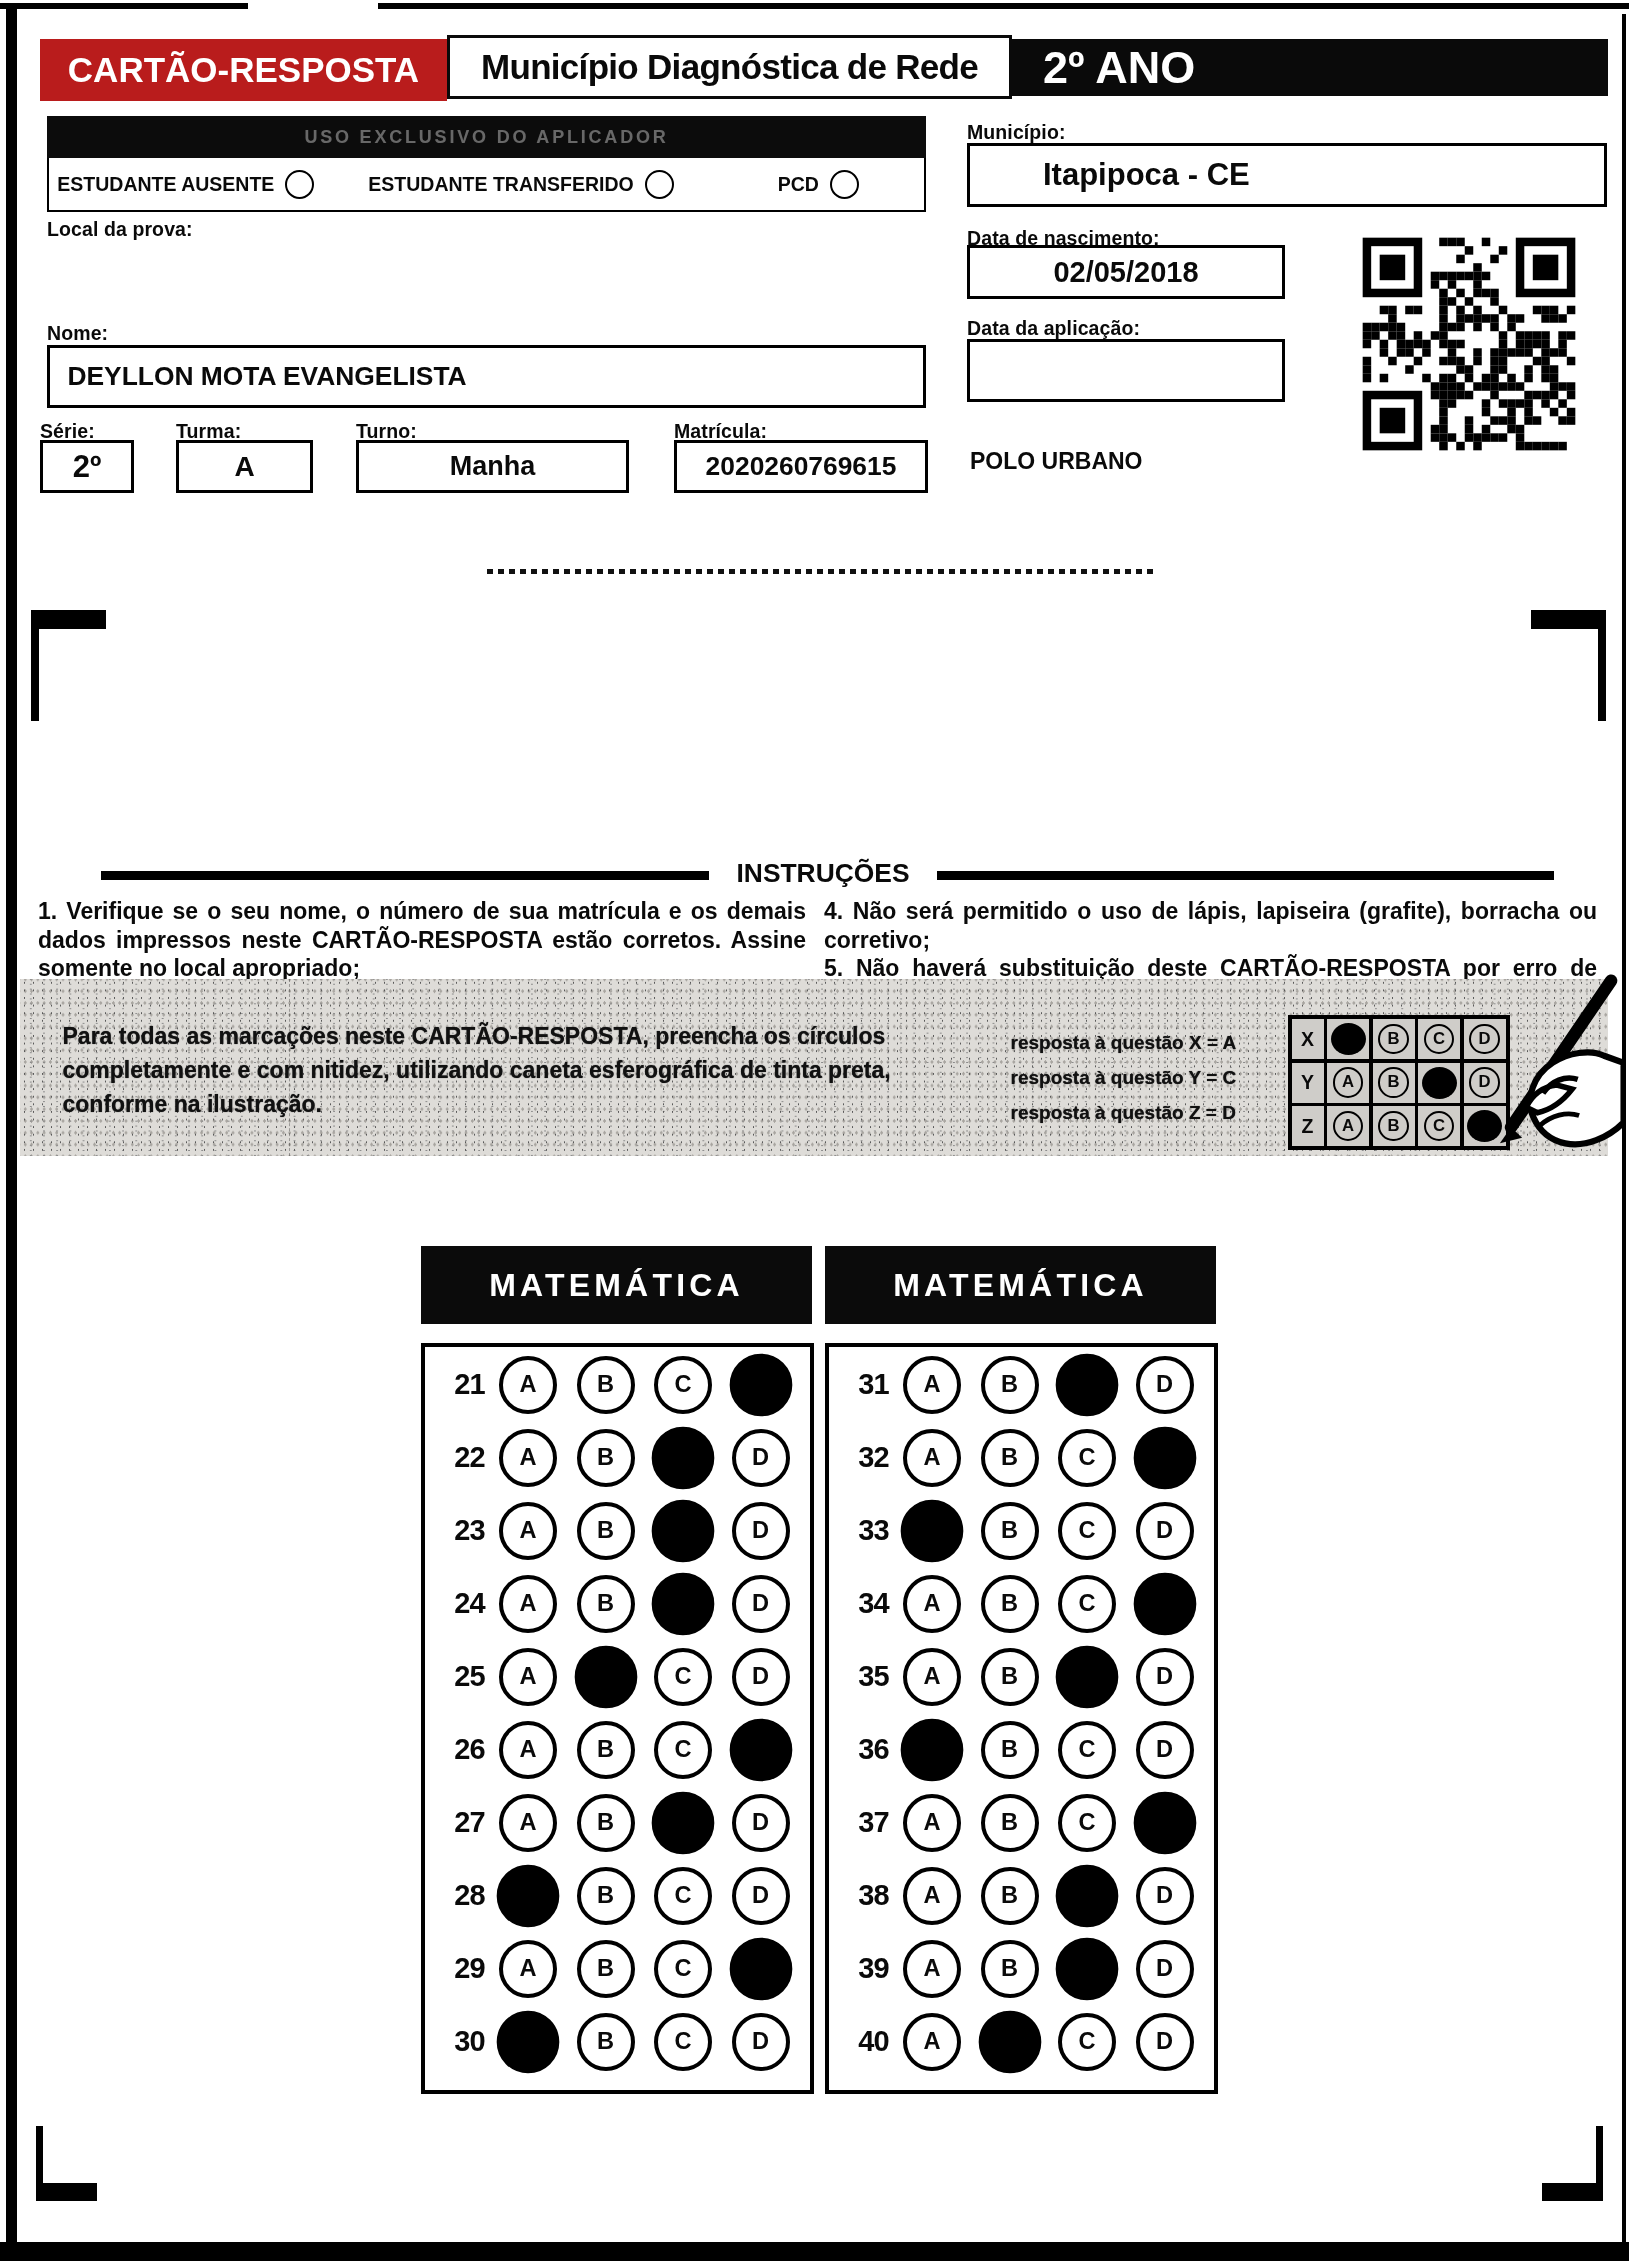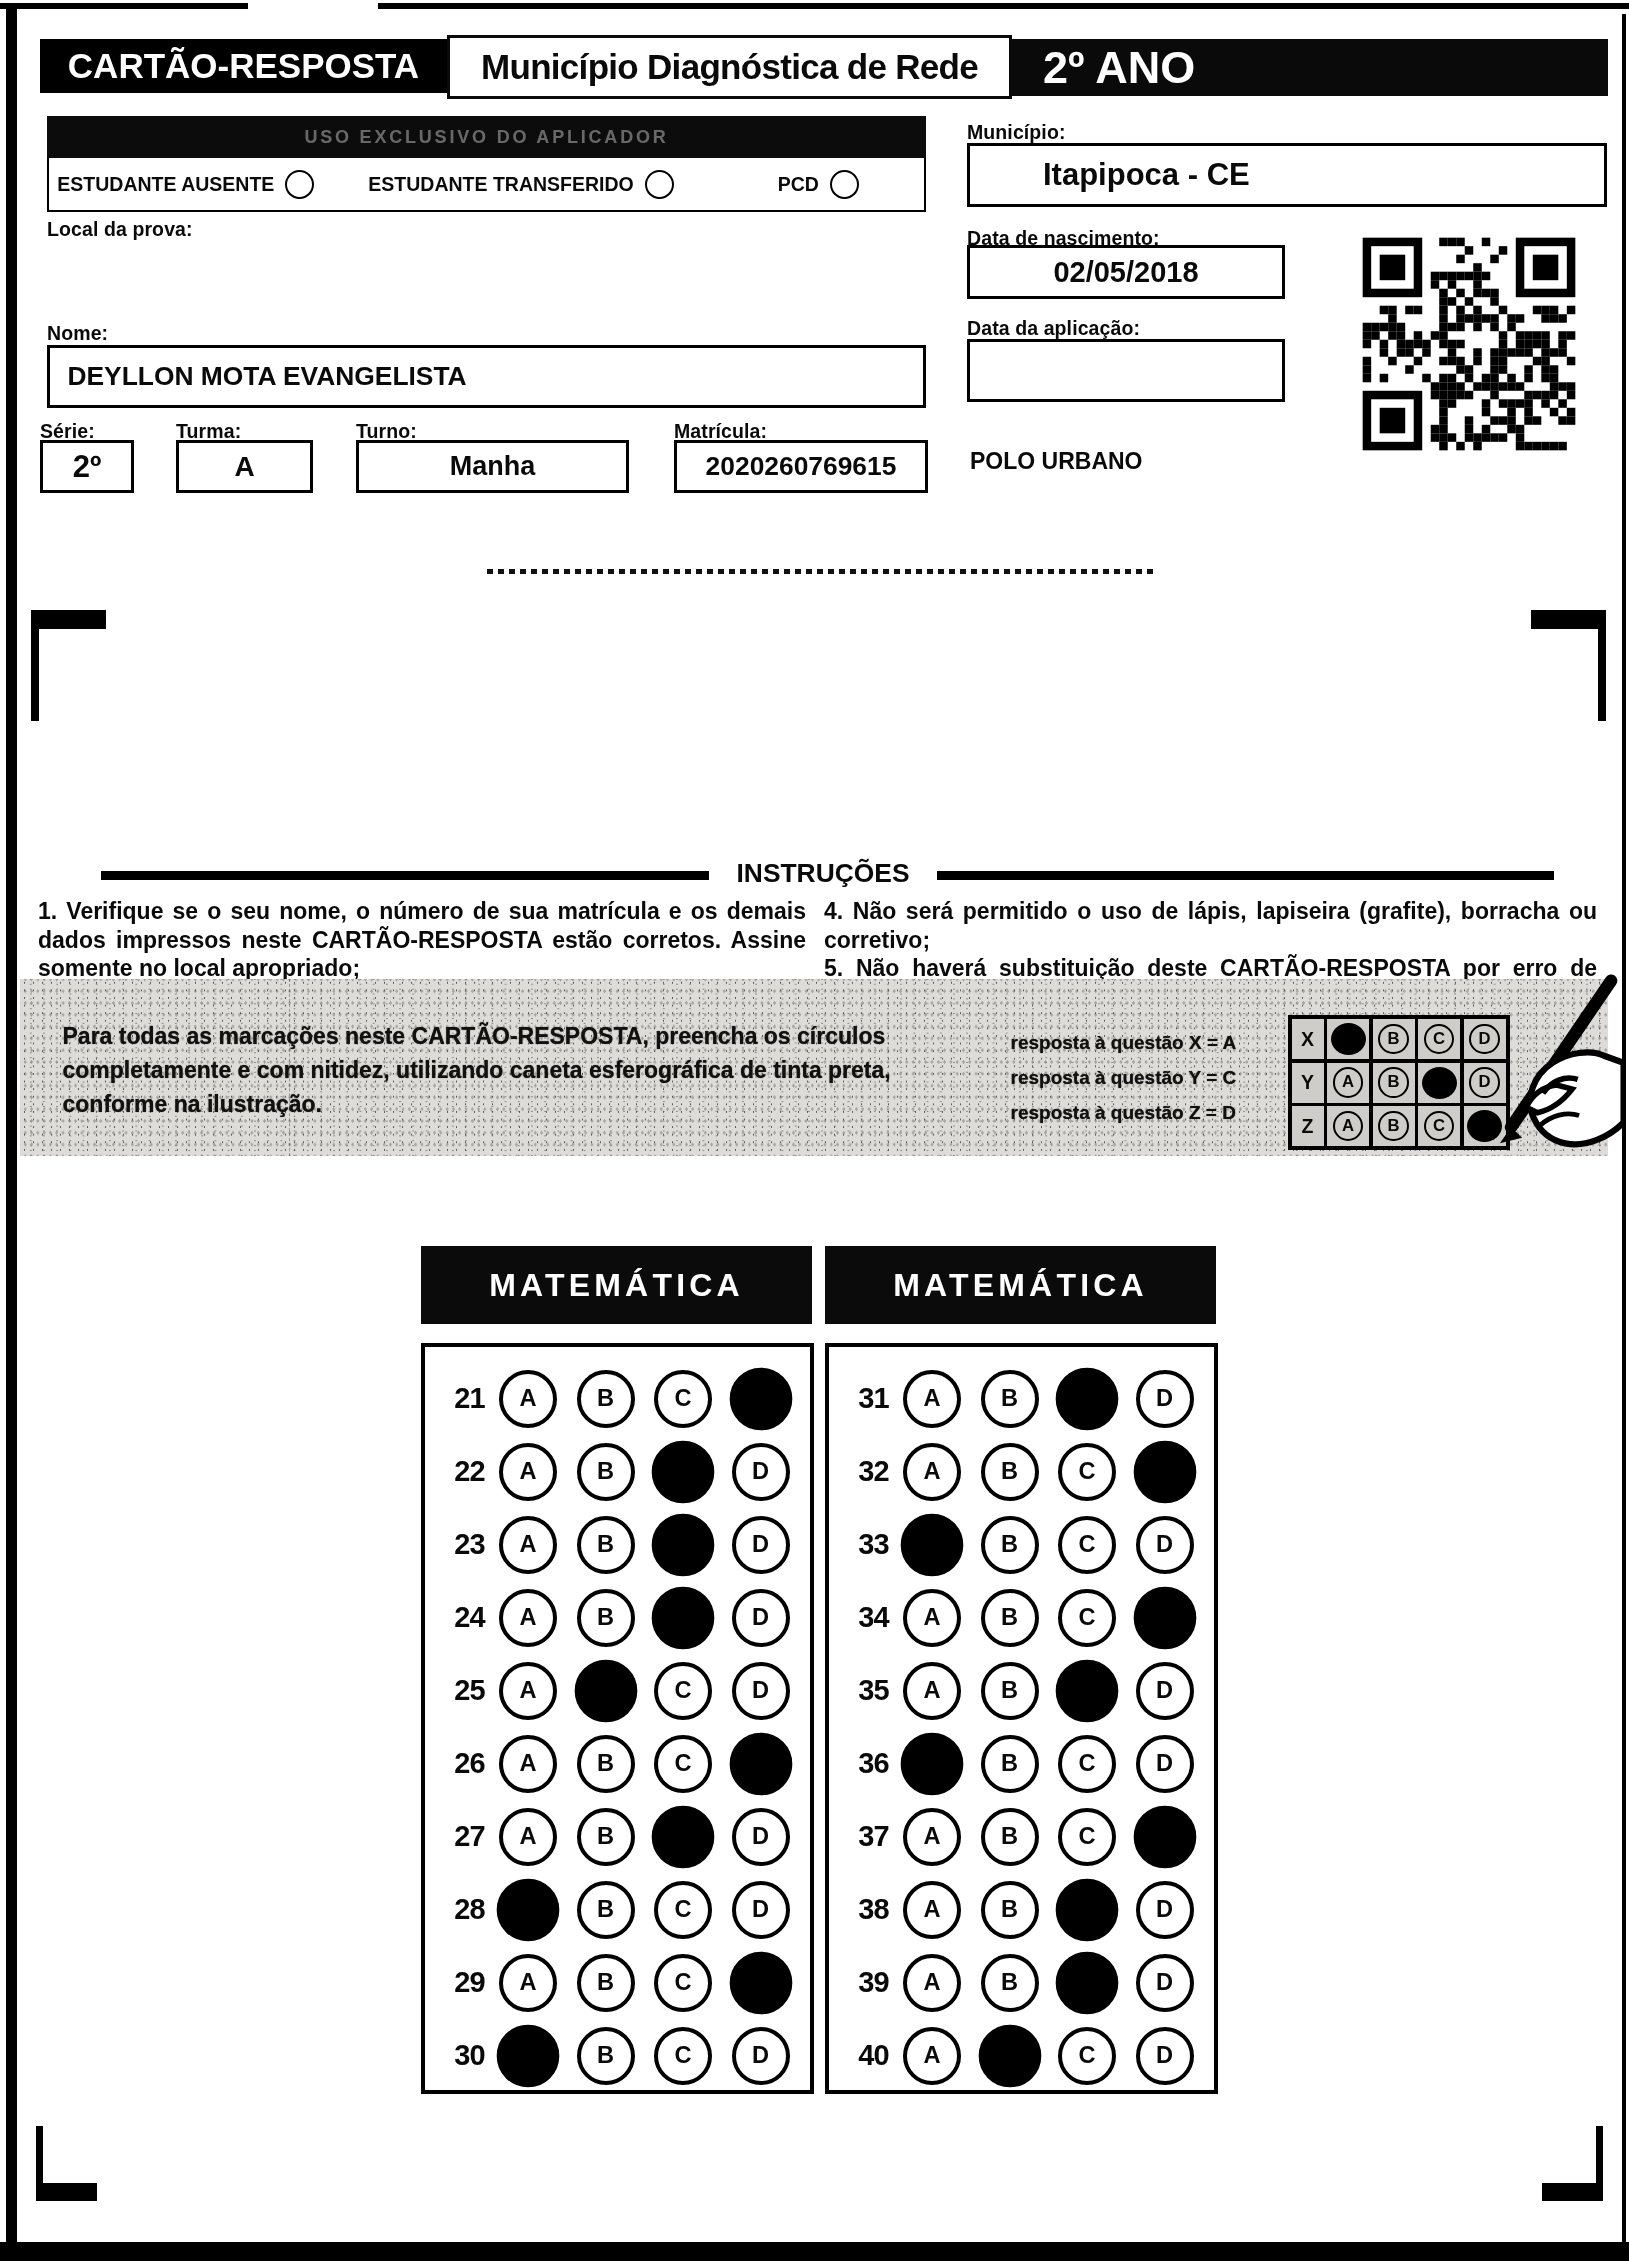--- a/index.html
+++ b/index.html
@@ -9,21 +9,21 @@
   .lbl{position:absolute;font-weight:700;font-size:19.5px;letter-spacing:0.1px;}
   .fbox{position:absolute;border:3.5px solid #000;background:#fff;box-sizing:border-box;
         display:flex;align-items:center;font-weight:700;}
   
   #top-bar-a{left:0;top:2.8px;width:248px;height:6.3px;background:#000;}
   #top-bar-b{left:378px;top:2.8px;width:1252px;height:6.3px;background:#000;}
   #left-bar{left:5.6px;top:2.8px;width:11px;height:2258px;background:#000;}
   #right-line{left:1622px;top:14px;width:3.5px;height:2228px;background:#000;}
   #bottom-bar{left:0;top:2242px;width:1629px;height:19.5px;background:#000;}
   
-  #hdr-card{left:40px;top:39px;width:407px;height:54px;background:#000000;color:#fff;
+  #hdr-card{left:40px;top:39px;width:407px;height:62px;background:#b91c1c;color:#fff;
             font-size:35px;font-weight:700;display:flex;align-items:center;justify-content:center;}
   #hdr-exam{left:447px;top:35px;width:565px;height:64px;background:#fff;border:3.5px solid #0a0a0a;
             box-sizing:border-box;color:#0a0a0a;font-size:35px;font-weight:700;
             display:flex;align-items:center;justify-content:center;letter-spacing:-0.7px;}
   #hdr-grade{left:1012px;top:39px;width:596px;height:57px;background:#0a0a0a;color:#fff;
              font-size:45px;font-weight:700;display:flex;align-items:center;padding-left:31px;box-sizing:border-box;}
   
   #applicator-bar{left:47px;top:116px;width:879px;height:42px;background:#0c0c0c;
                   display:flex;align-items:center;justify-content:center;}
   #applicator-bar span{color:rgba(255,255,255,0.38);font-size:18px;font-weight:700;letter-spacing:2.8px;
@@ -70,21 +70,21 @@
   .ex-bubble{width:26.4px;height:26.4px;border:2.8px solid #000;border-radius:50%;
              display:flex;align-items:center;justify-content:center;font-size:16.7px;font-weight:700;box-sizing:content-box;}
   .ex-bubble.filled{width:35px;height:32px;border:none;background:#000;border-radius:50%;}
   #hand{left:1429px;top:971px;width:196px;height:189px;}
   
   .mat-hdr{position:absolute;background:#0b0b0b;color:#fff;font-size:32px;font-weight:700;
            display:flex;align-items:center;justify-content:center;letter-spacing:4.2px;}
   #mh0{left:421px;top:1246px;width:391px;height:78px;}
   #mh1{left:825px;top:1246px;width:391px;height:78px;}
   .ans-box{position:absolute;width:393px;height:751px;border:4.9px solid #000;background:#fff;
-           box-sizing:border-box;padding-top:15px;}
+           box-sizing:border-box;padding-top:1px;}
   #ans-0{left:421px;top:1343px;}
   #ans-1{left:825px;top:1343px;}
   .q-row{display:flex;align-items:center;height:73px;padding-left:11px;}
   .q-num{width:49px;text-align:right;font-size:29px;font-weight:700;letter-spacing:-0.7px;margin-right:14px;flex:none;}
   .bubble{flex:none;width:50px;height:50px;border:4.2px solid #000;border-radius:50%;
           display:flex;align-items:center;justify-content:center;font-size:23.6px;font-weight:700;
           margin-right:19.5px;box-sizing:content-box;background:#fff;}
   .bubble.filled{background:#000;border-color:#000;transform:scale(1.08);}
   
   #polo{left:970px;top:448px;font-size:23px;font-weight:700;}

